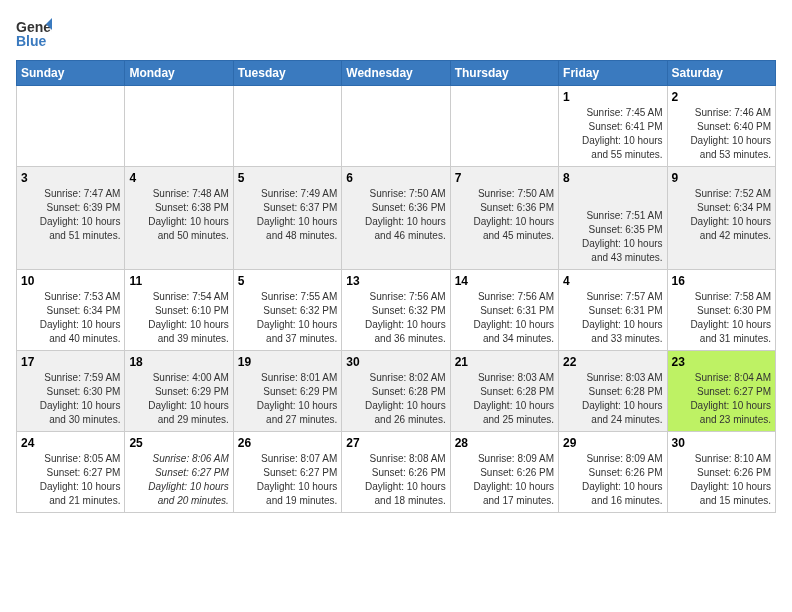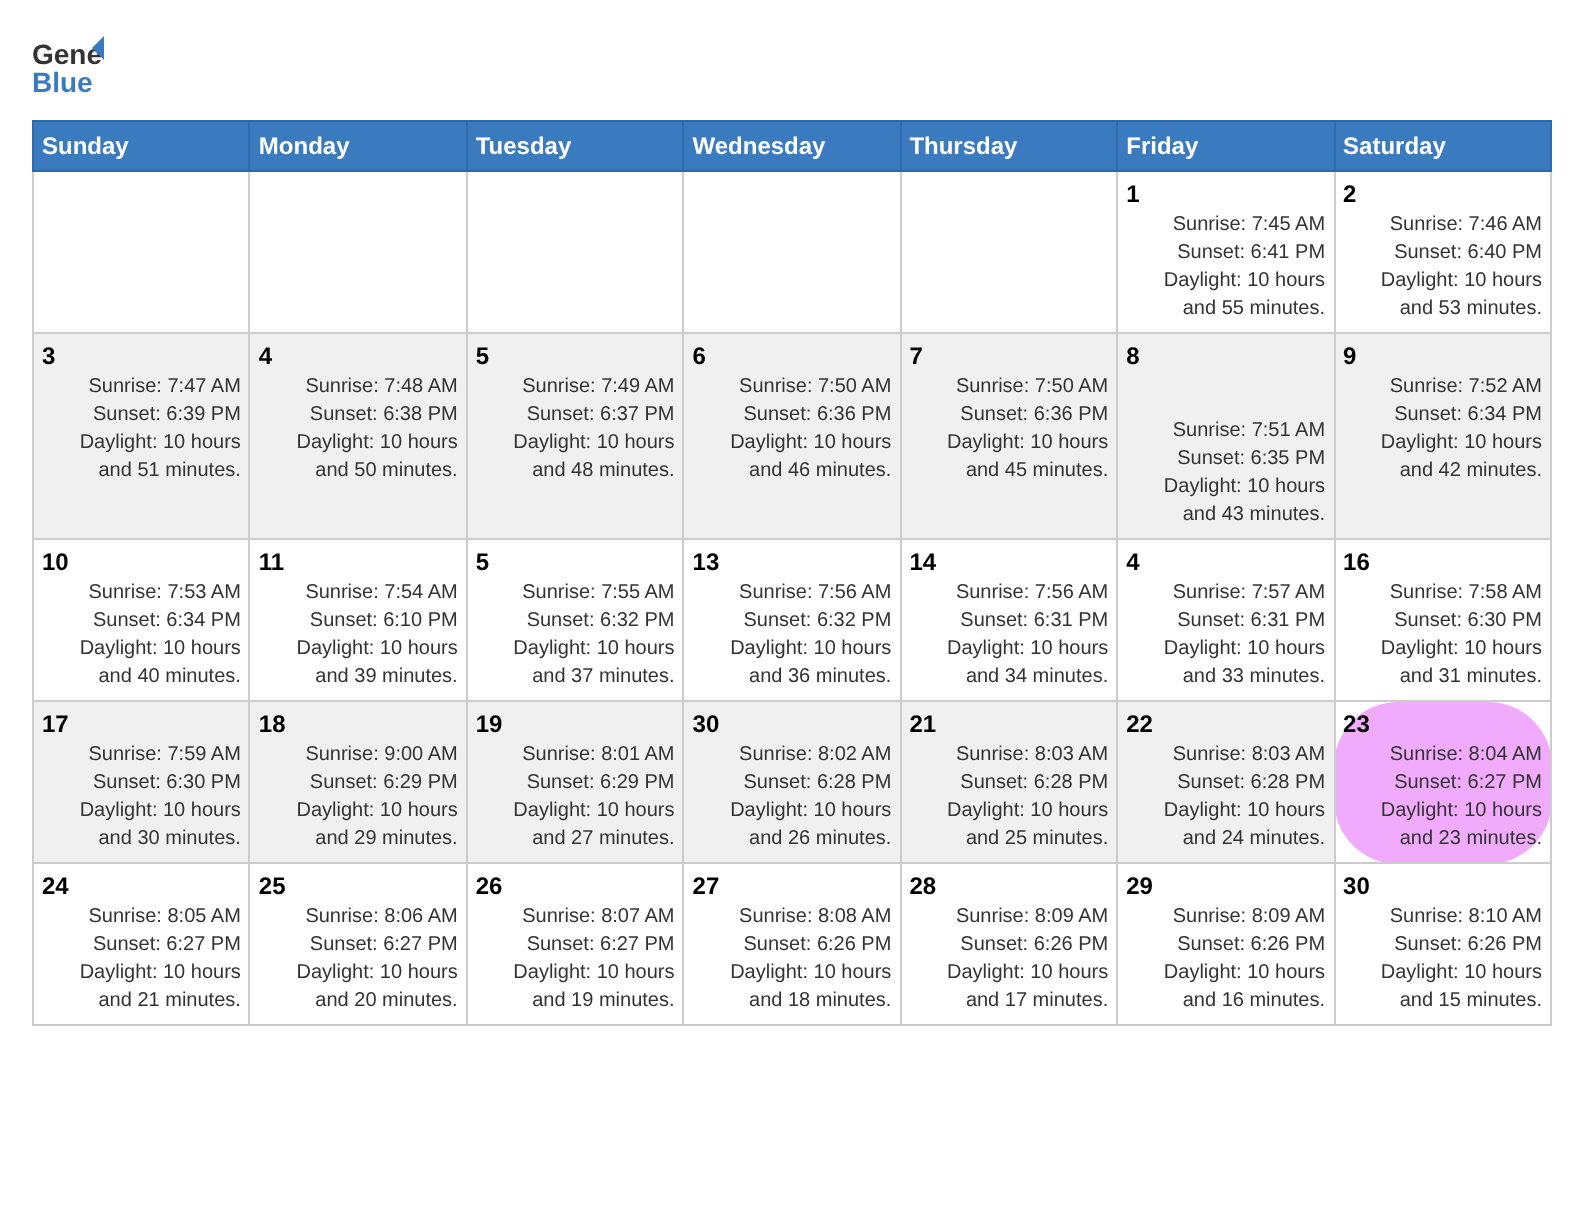--- a/index.html
+++ b/index.html
@@ -218,21 +218,21 @@
       </tr>
       <tr>
         <td style="background: rgb(240, 240, 240);">
           <div class="day-number">17</div>
           <div class="day-info" style="white-space: pre-line;">Sunrise: 7:59 AM
 Sunset: 6:30 PM
 Daylight: 10 hours and 30 minutes.</div>
         </td>
         <td style="background: rgb(240, 240, 240);">
           <div class="day-number">18</div>
-          <div class="day-info" style="white-space: pre-line;">Sunrise: 9:00 AM
+          <div class="day-info" style="white-space: pre-line;">Sunrise: 4:00 AM
 Sunset: 6:29 PM
 Daylight: 10 hours and 29 minutes.</div>
         </td>
         <td style="background: rgb(240, 240, 240);">
           <div class="day-number">19</div>
           <div class="day-info" style="white-space: pre-line;">Sunrise: 8:01 AM
 Sunset: 6:29 PM
 Daylight: 10 hours and 27 minutes.</div>
         </td>
         <td style="background: rgb(240, 240, 240);">
@@ -246,37 +246,37 @@
           <div class="day-info" style="white-space: pre-line;">Sunrise: 8:03 AM
 Sunset: 6:28 PM
 Daylight: 10 hours and 25 minutes.</div>
         </td>
         <td style="background: rgb(240, 240, 240);">
           <div class="day-number">22</div>
           <div class="day-info" style="white-space: pre-line;">Sunrise: 8:03 AM
 Sunset: 6:28 PM
 Daylight: 10 hours and 24 minutes.</div>
         </td>
-        <td style="background: #f0abfc; border-radius: 32px;">
+        <td style="background: #bef264;">
           <div class="day-number">23</div>
           <div class="day-info" style="white-space: pre-line;">Sunrise: 8:04 AM
 Sunset: 6:27 PM
 Daylight: 10 hours and 23 minutes.</div>
         </td>
       </tr>
       <tr>
         <td>
           <div class="day-number">24</div>
           <div class="day-info" style="white-space: pre-line;">Sunrise: 8:05 AM
 Sunset: 6:27 PM
 Daylight: 10 hours and 21 minutes.</div>
         </td>
         <td>
           <div class="day-number">25</div>
-          <div class="day-info" style="white-space: pre-line;">Sunrise: 8:06 AM
+          <div class="day-info" style="white-space: pre-line; font-style: italic;">Sunrise: 8:06 AM
 Sunset: 6:27 PM
 Daylight: 10 hours and 20 minutes.</div>
         </td>
         <td>
           <div class="day-number">26</div>
           <div class="day-info" style="white-space: pre-line;">Sunrise: 8:07 AM
 Sunset: 6:27 PM
 Daylight: 10 hours and 19 minutes.</div>
         </td>
         <td>

